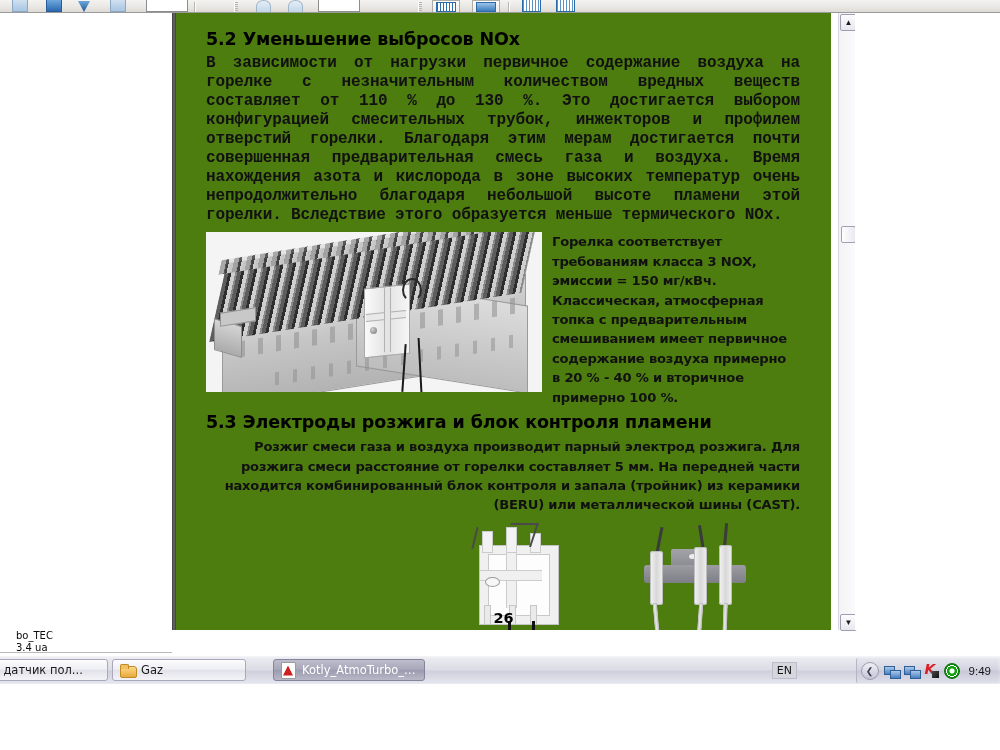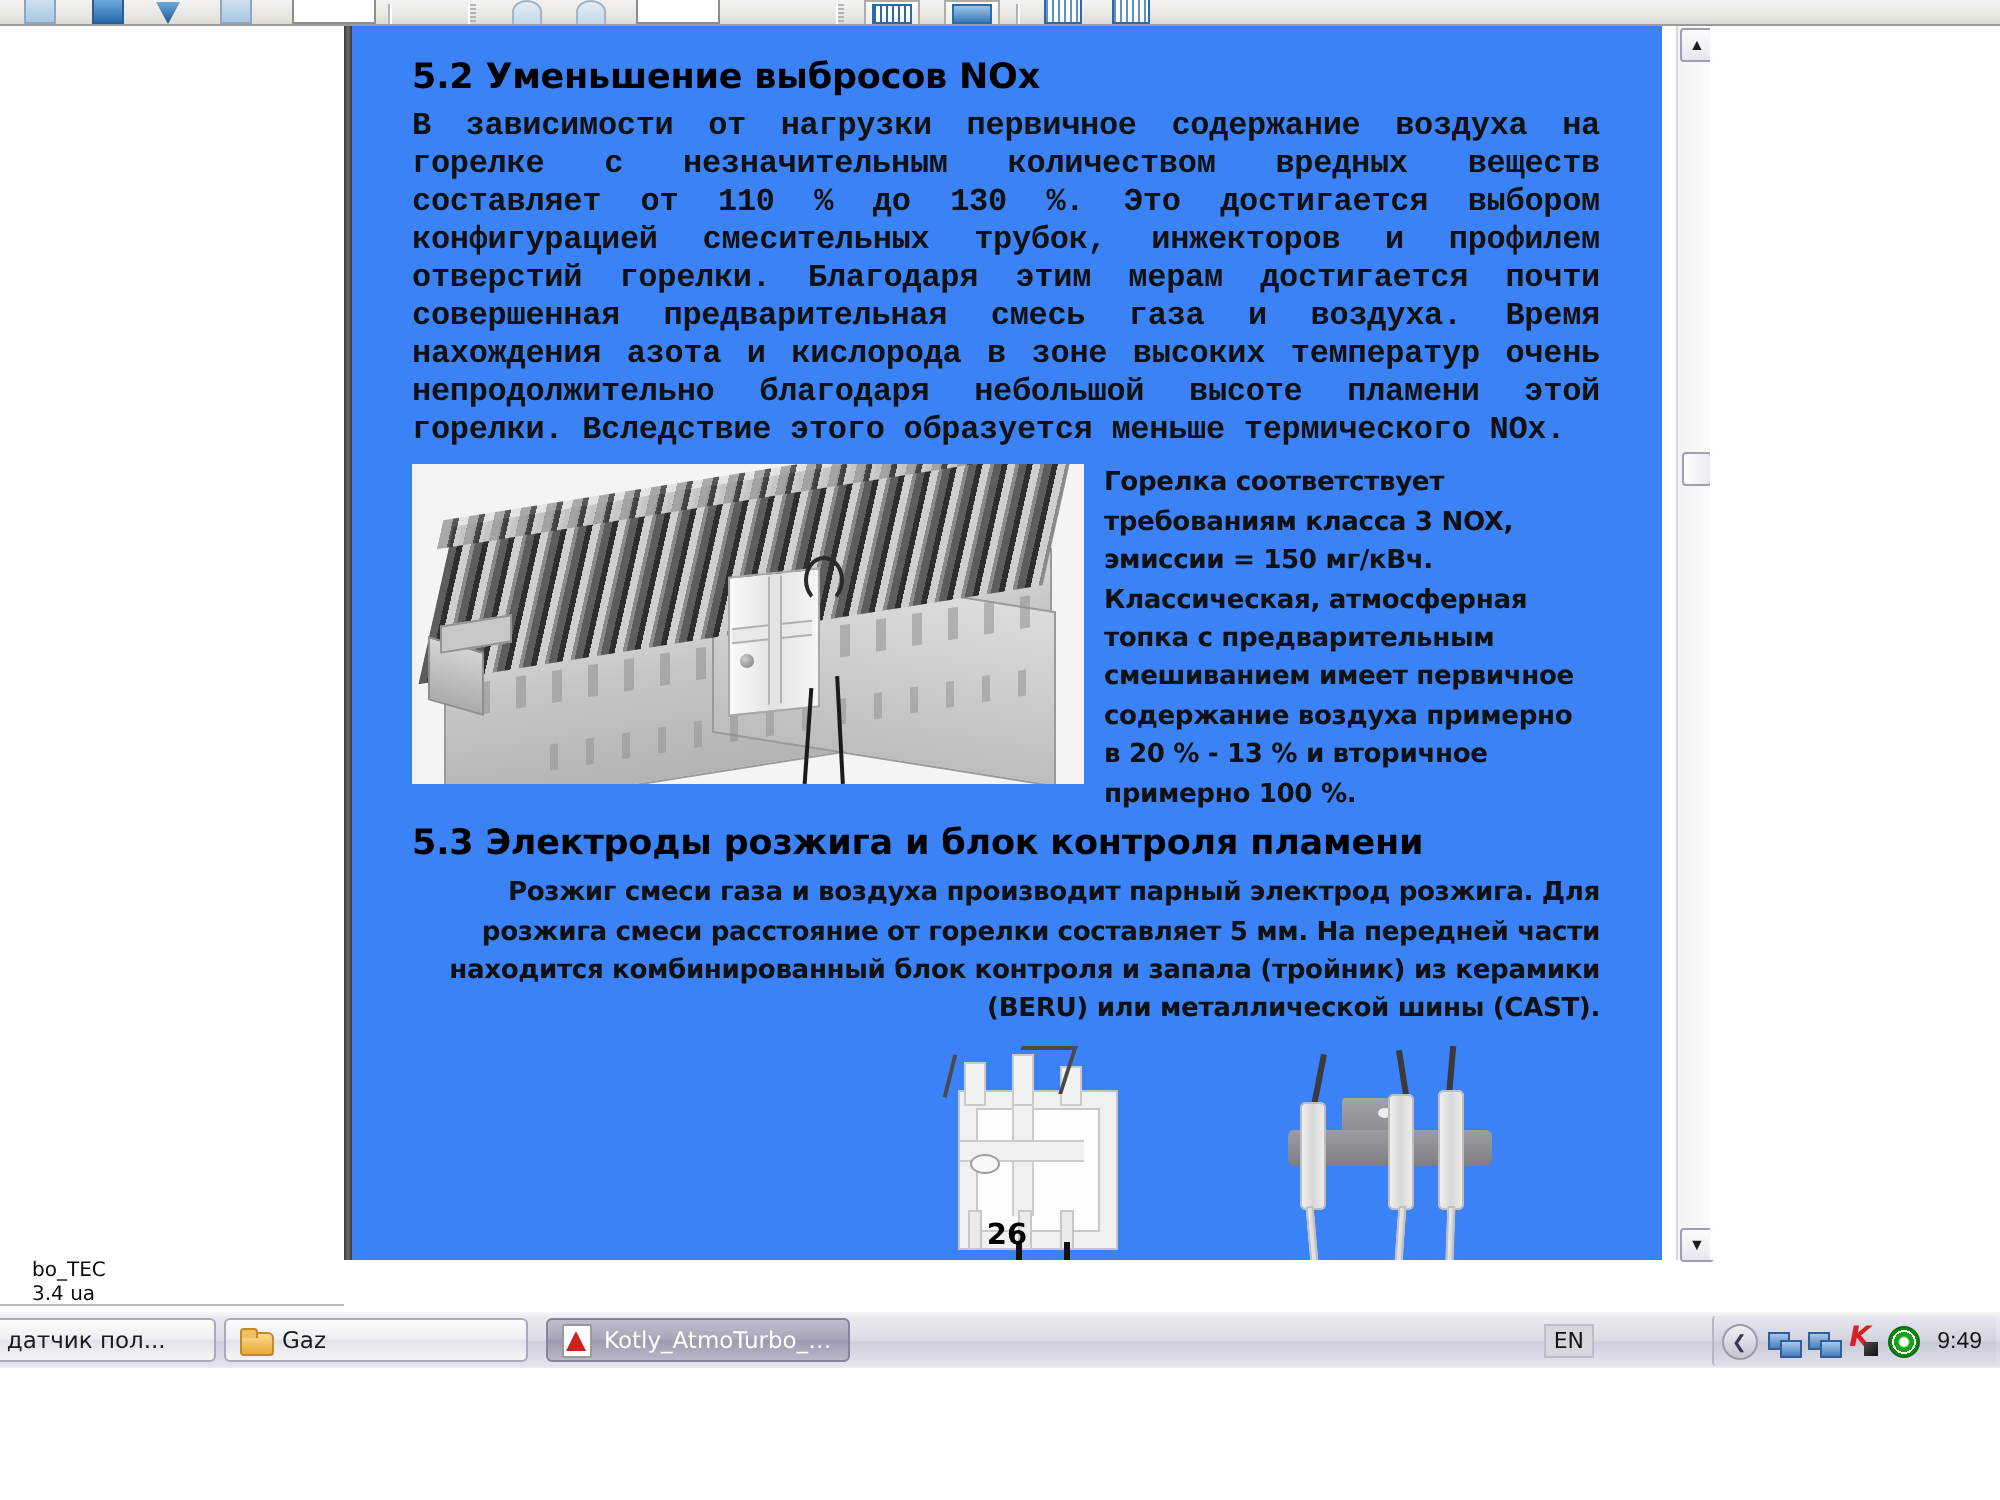--- a/index.html
+++ b/index.html
@@ -86,21 +86,21 @@
     overflow: hidden;
   }
   .doc-gutter-line {
     position: absolute; left: 172px; top: 0;
     width: 4px; height: 617px;
     background: linear-gradient(to right,#3a3a3a,#6b6b6b,#3a3a3a);
   }
   .page {
     position: absolute; left: 176px; top: 0;
     width: 655px; height: 617px;
-    background: #3b82f6;
+    background: #4d7c0f;
   }
   .page-body {
     position: absolute; left: 30px; top: 17px;
     width: 594px;
   }
 
   
   .h-sec {
     font-family: "DejaVu Sans", sans-serif;
     font-weight: bold;
@@ -643,21 +643,21 @@
             <div class="bp-bracket2"></div>
             <div class="bp-manifold"></div>
             <div class="bp-man-h"></div>
             <div class="bp-man-v"></div>
             <div class="bp-screw"></div>
             <div class="bp-loop"></div>
             <div class="bp-wire1"></div>
             <div class="bp-wire2"></div>
           </div>
 
-          <div class="side-caption">Горелка соответствует требованиям класса 3 NOX, эмиссии = 150 мг/кВч. Классическая, атмосферная топка с предварительным смешиванием имеет первичное содержание воздуха примерно в 20 % - 13 % и вторичное примерно 100 %.</div>
+          <div class="side-caption">Горелка соответствует требованиям класса 3 NOX, эмиссии = 150 мг/кВч. Классическая, атмосферная топка с предварительным смешиванием имеет первичное содержание воздуха примерно в 20 % - 40 % и вторичное примерно 100 %.</div>
         </div>
 
         <h2 class="h-sec" style="margin-top:6px;">5.3 Электроды розжига и блок контроля пламени</h2>
         <p class="p-left">Розжиг смеси газа и воздуха производит парный электрод розжига. Для розжига смеси расстояние от горелки составляет 5 мм. На передней части находится комбинированный блок контроля и запала (тройник) из керамики (BERU) или металлической шины (CAST).</p>
 
         <div class="elec-row">
 
           <div class="elec-fig beru">
             <div class="beru-frame"></div>
             <div class="beru-cross-v"></div>
@@ -715,21 +715,21 @@
     <div>3.4 ua</div>
   </div>
   <div class="bg-win-rule"></div>
 
   <div class="taskbar">
 
     <div class="tb-task" style="left:-42px; width:150px;">
       <span class="lbl">горає датчик пол...</span>
     </div>
 
-    <div class="tb-task" style="left:112px; width:152px;">
+    <div class="tb-task" style="left:112px; width:134px;">
       <span class="folder-icon"></span>
       <span class="lbl">Gaz</span>
     </div>
 
     <div class="tb-task active" style="left:273px; width:152px;">
       <span class="pdf-icon"></span>
       <span class="lbl">Kotly_AtmoTurbo_Te...</span>
     </div>
 
     <div class="lang-ind">EN</div>

